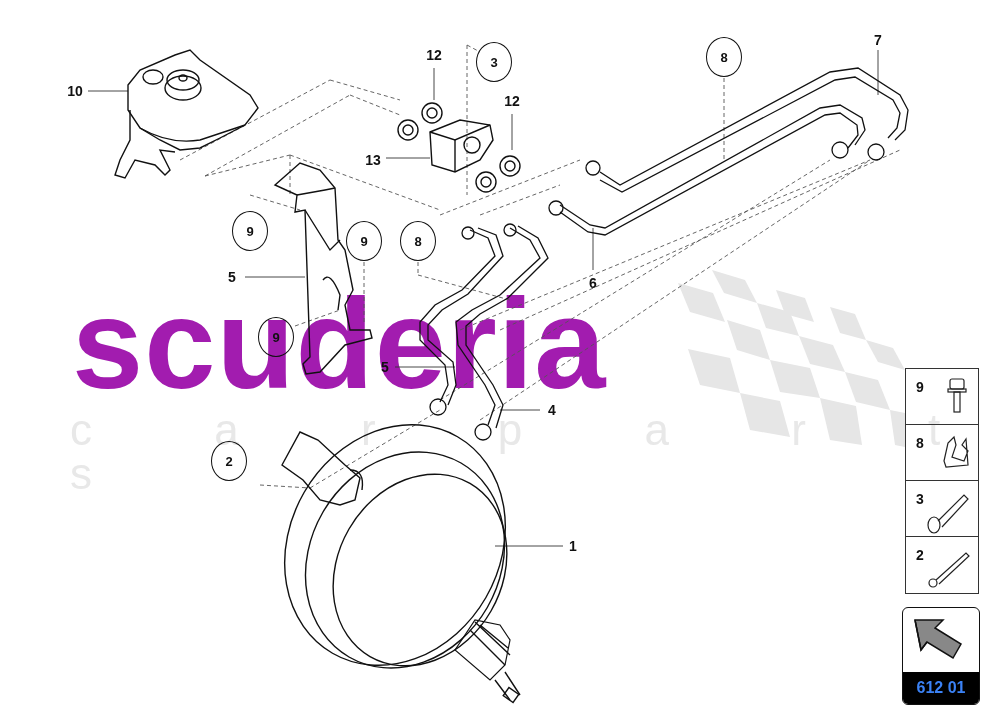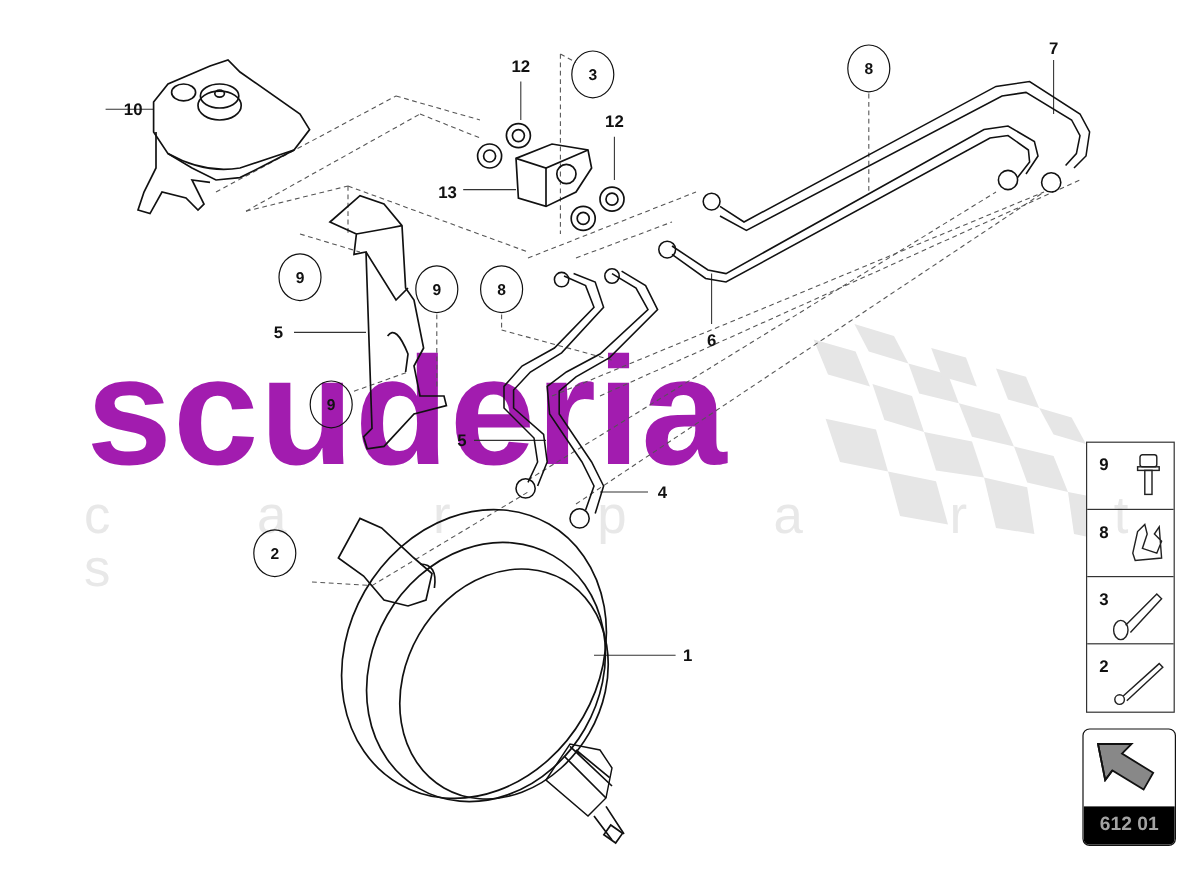--- a/index.html
+++ b/index.html
@@ -9,21 +9,21 @@
   .wm-sub{left:70px;top:408px;font-size:44px;color:#e8e8e8;letter-spacing:55px;line-height:1;font-weight:normal;}
   svg.draw{position:absolute;left:0;top:0;}
   .lbl{position:absolute;font-weight:bold;font-size:14px;color:#111;line-height:1;transform:translate(-50%,-50%);}
   .circ{position:absolute;width:34px;height:38px;border:1.6px solid #111;border-radius:50%;display:flex;align-items:center;justify-content:center;font-weight:bold;font-size:13px;color:#111;transform:translate(-50%,-50%);background:transparent;}
   .legend{position:absolute;left:905px;top:368px;width:72px;height:224px;border:1.5px solid #333;}
   .legend .row{height:55px;border-bottom:1.2px solid #333;position:relative;}
   .legend .row:last-child{border-bottom:none;}
   .legend .num{position:absolute;left:10px;top:10px;font-weight:bold;font-size:14px;color:#111;}
   .legend svg{position:absolute;right:6px;top:6px;}
   .navbox{position:absolute;left:902px;top:607px;width:76px;height:96px;border:1.5px solid #111;border-radius:6px;overflow:hidden;}
-  .navbox .code{position:absolute;left:0;bottom:0;width:100%;height:32px;background:#000;color:#a3a3a3;font-weight:bold;font-size:16px;display:flex;align-items:center;justify-content:center;}
+  .navbox .code{position:absolute;left:0;bottom:0;width:100%;height:32px;background:#000;color:#3b82f6;font-weight:bold;font-size:16px;display:flex;align-items:center;justify-content:center;}
 </style>
 </head>
 <body>
 
 <div class="wm wm-main">scuderia</div>
 <div class="wm wm-sub">c a r p a r t s</div>
 
 <svg class="draw" width="1000" height="727">
   <g fill="#e6e6e6">
     <polygon points="678,283 713,293 725,322 690,312"></polygon>
@@ -149,21 +149,21 @@
     <path d="M495,680 L510,700 M505,672 L520,695"></path>
     <rect x="505" y="690" width="12" height="10" transform="rotate(35 511 695)"></rect>
   </g>
 </svg>
 
 <div class="lbl" style="left:573px;top:546px;">1</div>
 <div class="lbl" style="left:552px;top:410px;">4</div>
 <div class="lbl" style="left:385px;top:367px;">5</div>
 <div class="lbl" style="left:593px;top:283px;">6</div>
 <div class="lbl" style="left:878px;top:40px;">7</div>
-<div class="lbl" style="left:75px;top:91px;margin-left:36px;">10</div>
+<div class="lbl" style="left:75px;top:91px;">10</div>
 <div class="lbl" style="left:232px;top:277px;">5</div>
 <div class="lbl" style="left:434px;top:55px;">12</div>
 <div class="lbl" style="left:512px;top:101px;">12</div>
 <div class="lbl" style="left:373px;top:160px;">13</div>
 
 <div class="circ" style="left:494px;top:62px;">3</div>
 <div class="circ" style="left:724px;top:57px;">8</div>
 <div class="circ" style="left:418px;top:241px;">8</div>
 <div class="circ" style="left:250px;top:231px;">9</div>
 <div class="circ" style="left:364px;top:241px;">9</div>

